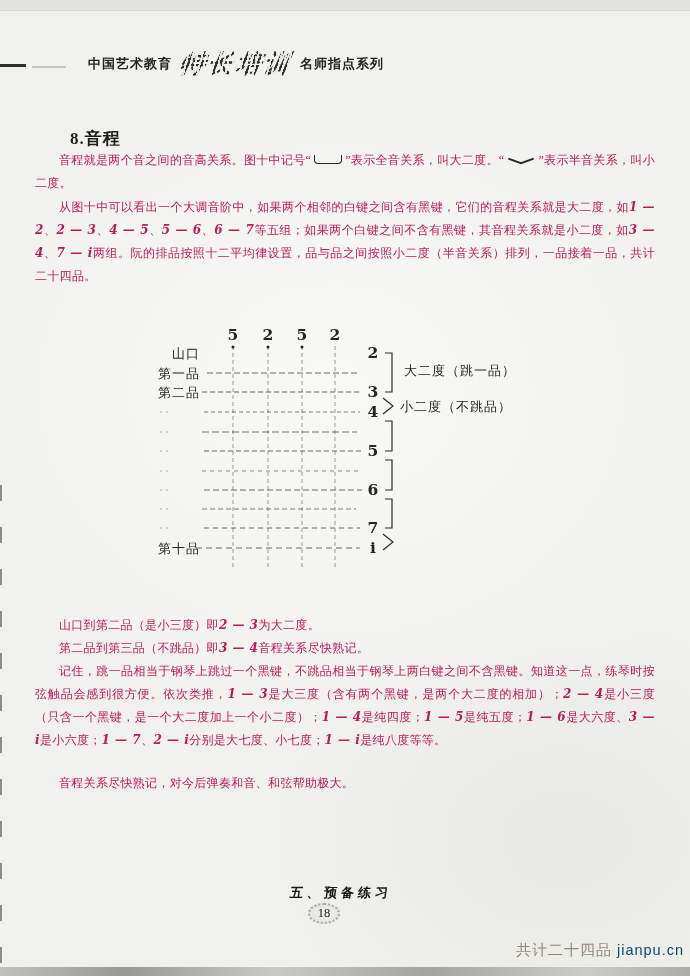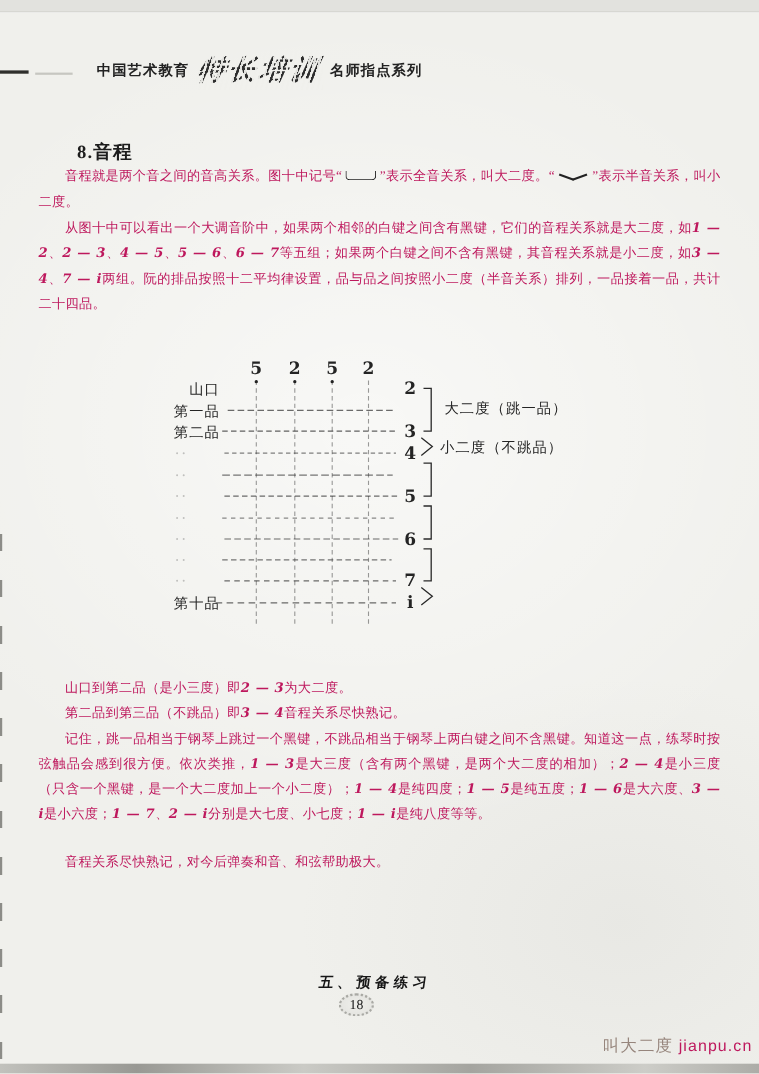--- a/index.html
+++ b/index.html
@@ -51,21 +51,21 @@
   .fig-label{font-size:13px;letter-spacing:1px;}
 
   .footer-title{position:absolute;top:884px;left:256px;width:170px;text-align:center;
     font-size:13px;font-weight:bold;letter-spacing:4px;transform:skewX(-8deg);color:#161616;}
   .badge{position:absolute;top:903px;left:300px;width:48px;text-align:center;}
   .badge-orn{display:inline-block;padding:1px 8px;border:2px dotted #a9a9a4;border-radius:50%;
     font-weight:normal;font-size:12.5px;color:#141414;background:radial-gradient(#efefeb,#e2e2de);}
 
   .watermark{position:absolute;top:941px;right:6px;font-size:15px;letter-spacing:1px;white-space:nowrap;}
   .wm-site{color:#96857c;}
-  .wm-url{color:#be185d;font-family:"Liberation Sans","DejaVu Sans",sans-serif;font-size:14.5px;margin-left:5px;text-align:right;}
+  .wm-url{color:#0c4a6e;font-family:"Liberation Sans","DejaVu Sans",sans-serif;font-size:14.5px;margin-left:5px;text-align:right;}
 </style>
 </head>
 <body>
 
 <div class="texture"></div>
 <div class="edge-top"></div>
 <div class="corner-dash"></div>
 <div class="corner-dash-tail"></div>
 <div class="edge-left-ticks"></div>
 <div class="edge-bottom"></div>
@@ -169,14 +169,14 @@
 <div class="para" style="top:637px"><span class="t">第二品到第三品（不跳品）即</span><span class="n">3 — 4</span><span class="t">音程关系尽快熟记。</span></div>
 <div class="para" style="top:660px"><span class="t">记住，跳一品相当于钢琴上跳过一个黑键，不跳品相当于钢琴上两白键之间不含黑键。知道这一点，练琴时按弦触品会感到很方便。依次类推，</span><span class="n">1 — 3</span><span class="t">是大三度（含有两个黑键，是两个大二度的相加）；</span><span class="n">2 — 4</span><span class="t">是小三度（只含一个黑键，是一个大二度加上一个小二度）；</span><span class="n">1 — 4</span><span class="t">是纯四度；</span><span class="n">1 — 5</span><span class="t">是纯五度；</span><span class="n">1 — 6</span><span class="t">是大六度、</span><span class="n">3 — i</span><span class="t">是小六度；</span><span class="n">1 — 7</span><span class="t">、</span><span class="n">2 — i</span><span class="t">分别是大七度、小七度；</span><span class="n">1 — i</span><span class="t">是纯八度等等。</span></div>
 <div class="para" style="top:772px"><span class="t">音程关系尽快熟记，对今后弹奏和音、和弦帮助极大。</span></div>
 
 <div class="footer-title">五、预备练习</div>
 <div class="badge">
   <span class="badge-orn">18</span>
 </div>
 
 <div class="watermark">
-  <span class="wm-site">叫大二度</span><span class="wm-url">jianpu.cn</span>
+  <span class="wm-site">共计二十四品</span><span class="wm-url">jianpu.cn</span>
 </div>
 
 </body></html>

